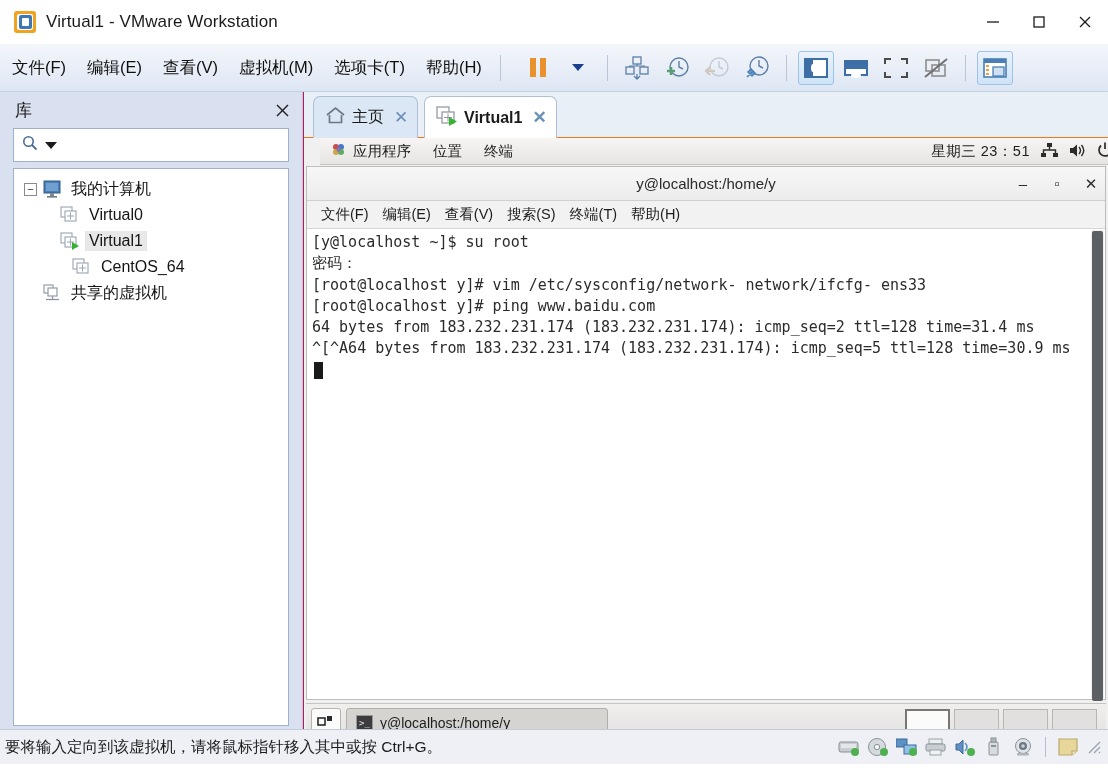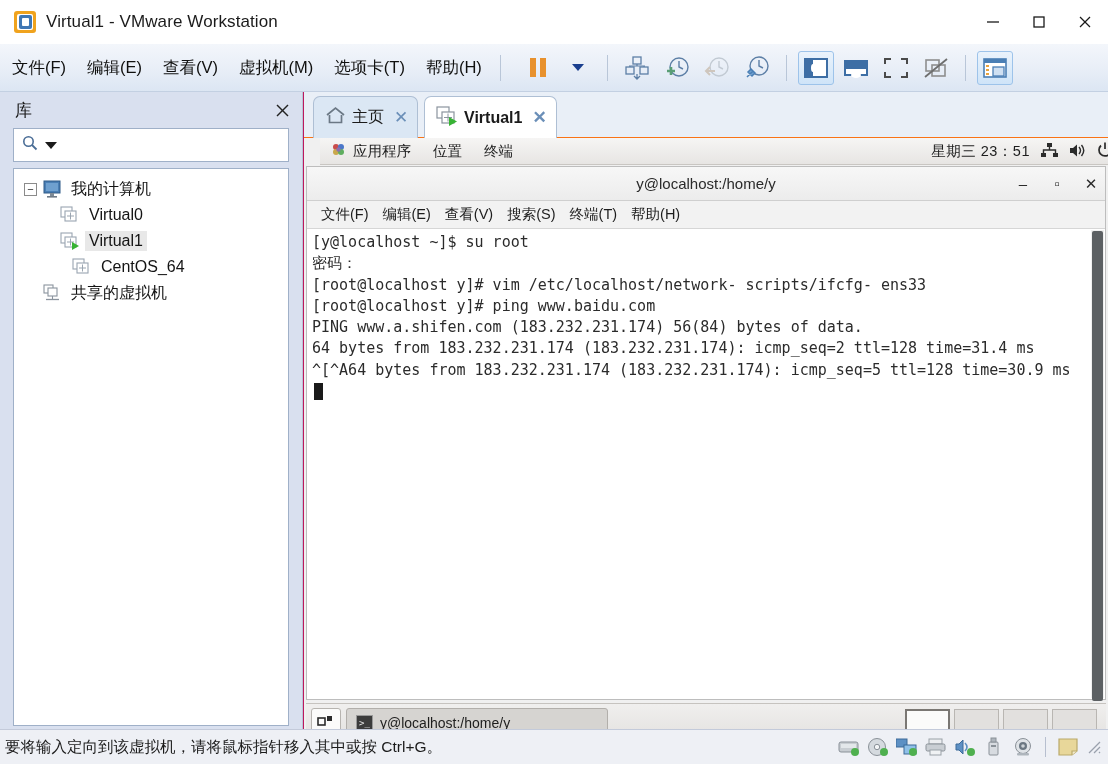--- a/index.html
+++ b/index.html
@@ -541,23 +541,22 @@
         <span class="mi">编辑(E)</span>
         <span class="mi">查看(V)</span>
         <span class="mi">搜索(S)</span>
         <span class="mi">终端(T)</span>
         <span class="mi">帮助(H)</span>
       </div>
 
       <div class="term-body">
         <div class="term-text">[y@localhost ~]$ su root</div>
         <div class="term-text">密码：</div>
-        <div class="term-text">[root@localhost y]# vim /etc/localhost/network- scripts/ifcfg- ens33</div>
+        <div class="term-text">[root@localhost y]# vim /etc/sysconfig/network- network/ifcfg- ens33</div>
         <div class="term-text">[root@localhost y]# ping www.baidu.com</div>
-        <div class="term-text">PING www.a.shifen.com (183.232.231.174) 56(84) bytes of data.</div>
         <div class="term-text">64 bytes from 183.232.231.174 (183.232.231.174): icmp_seq=2 ttl=128 time=31.4 ms</div>
         <div class="term-text">^[^A64 bytes from 183.232.231.174 (183.232.231.174): icmp_seq=5 ttl=128 time=30.9 ms</div>
         <div class="term-text"><span class="cursor-blk"></span></div>
       </div>
 
       <div class="term-scroll">
         <div class="thumb"></div>
       </div>
     </div>
 

